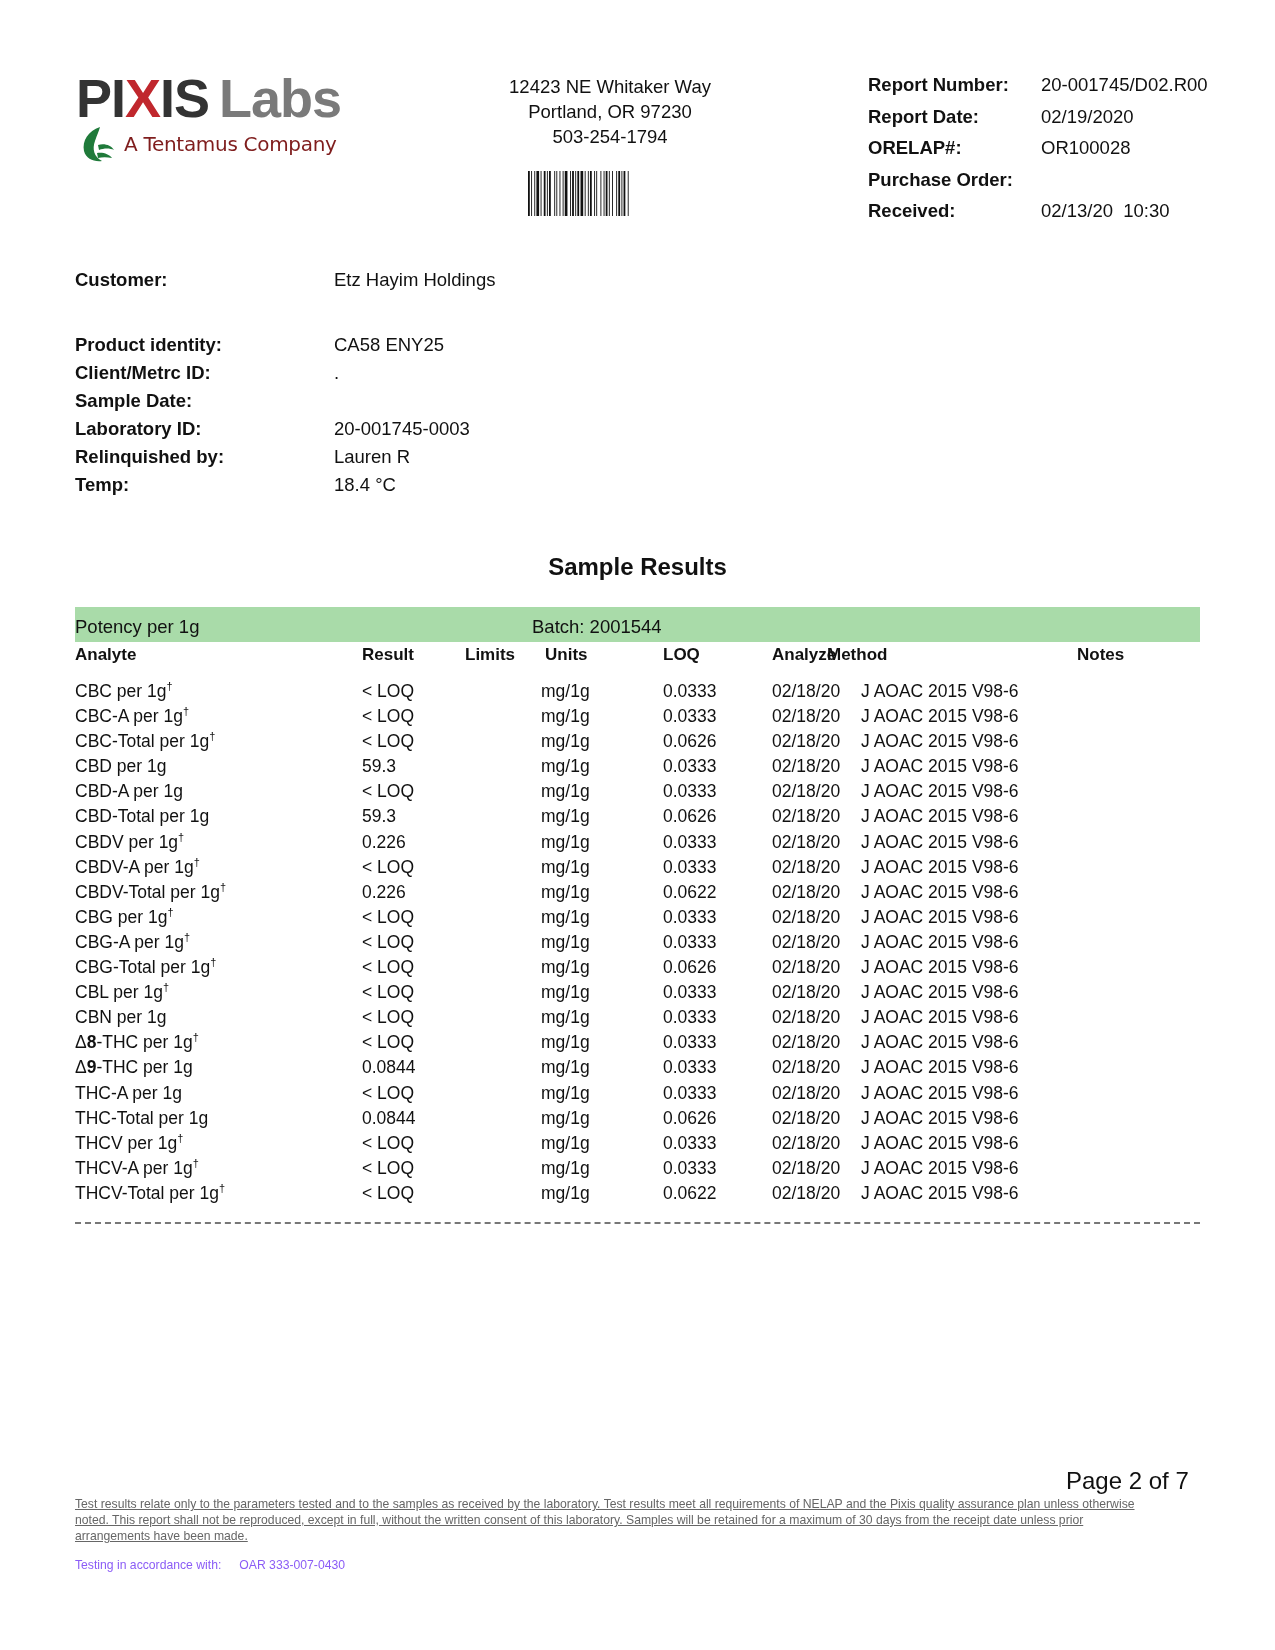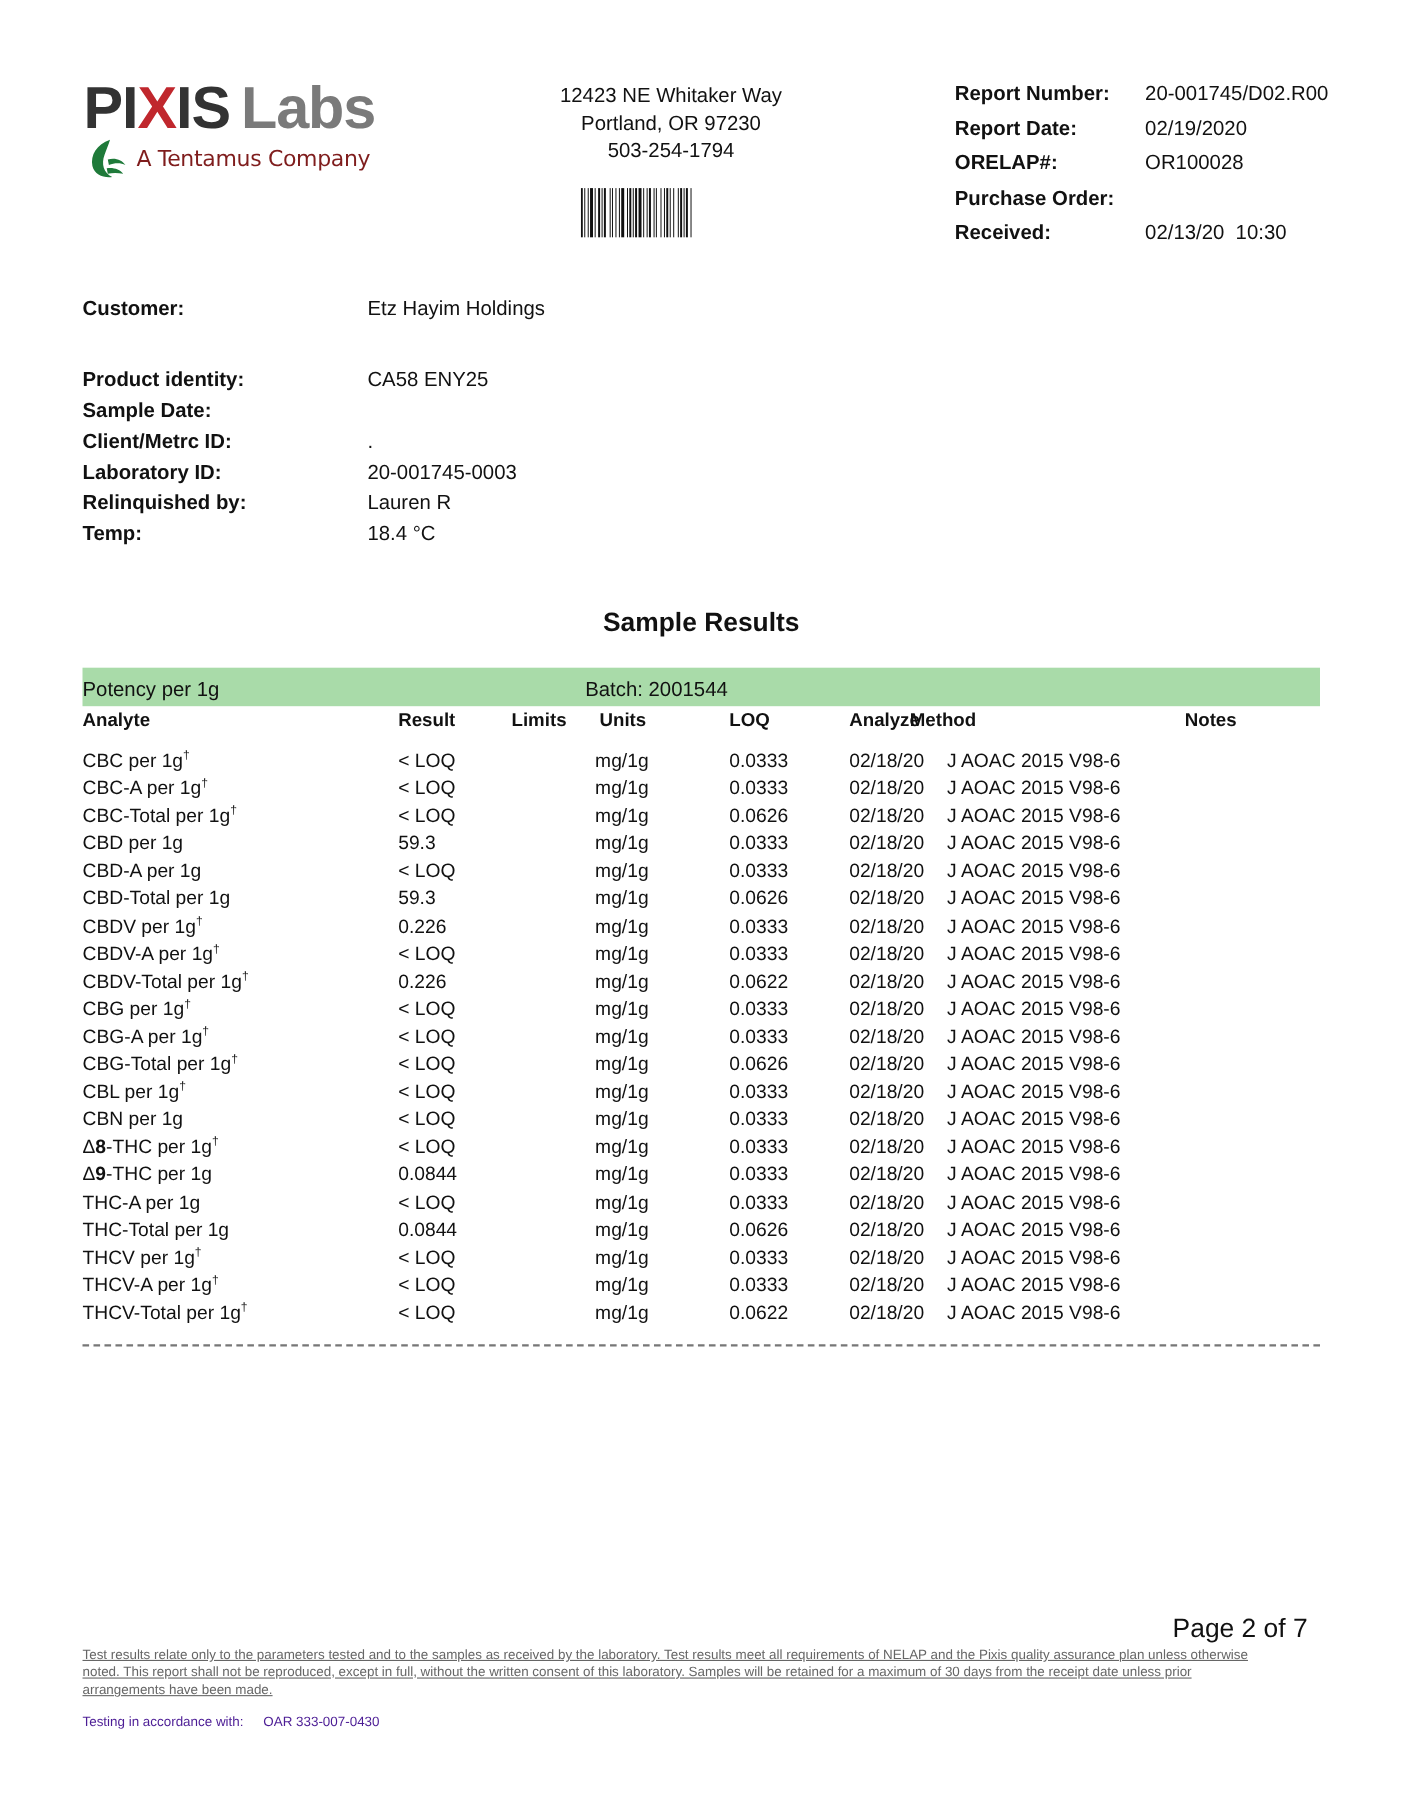--- a/index.html
+++ b/index.html
@@ -51,21 +51,21 @@
   .c-analyze { left: 697px; }
   .c-method { left: 786px; }
   .c-notes { left: 1002px; }
   .dagger { font-size: 11px; vertical-align: super; line-height: 0; }
   .delta-num { font-weight: bold; }
 
   .dashed { left: 75px; top: 1222px; width: 1125px; border-top: 2px dashed #777; height: 0; }
 
   .page-num { left: 1066px; top: 1467px; font-size: 24px; }
   .disclaimer { left: 75px; top: 1496px; width: 1080px; font-size: 12.2px; line-height: 16px; color: #666; text-decoration: underline; }
-  .testing { left: 75px; top: 1558px; font-size: 12.2px; color: #4c1d95; }
+  .testing { left: 75px; top: 1558px; font-size: 12.2px; color: #8b5cf6; }
   .testing span.gap { display: inline-block; width: 18px; }
 </style>
 </head>
 <body>
 
 <div class="abs logo">
   <div class="logo-main">
     <span class="pi">PI</span><span class="x">X</span><span class="s">IS</span><span class="labs">Labs</span>
   </div>
   <div class="logo-sub">
@@ -149,26 +149,26 @@
     <span>Etz Hayim Holdings</span>
   </div>
 </div>
 
 <div class="abs cust" id="sample-info" style="top:331px;">
     <div class="kv-row">
       <span class="kv-label">Product identity:</span>
       <span>CA58 ENY25</span>
     </div>
     <div class="kv-row">
+      <span class="kv-label">Client/Metrc ID:</span>
+      <span>.</span>
+    </div>
+    <div class="kv-row">
       <span class="kv-label">Sample Date:</span>
       <span></span>
-    </div>
-    <div class="kv-row">
-      <span class="kv-label">Client/Metrc ID:</span>
-      <span>.</span>
     </div>
     <div class="kv-row">
       <span class="kv-label">Laboratory ID:</span>
       <span>20-001745-0003</span>
     </div>
     <div class="kv-row">
       <span class="kv-label">Relinquished by:</span>
       <span>Lauren R</span>
     </div>
     <div class="kv-row">

